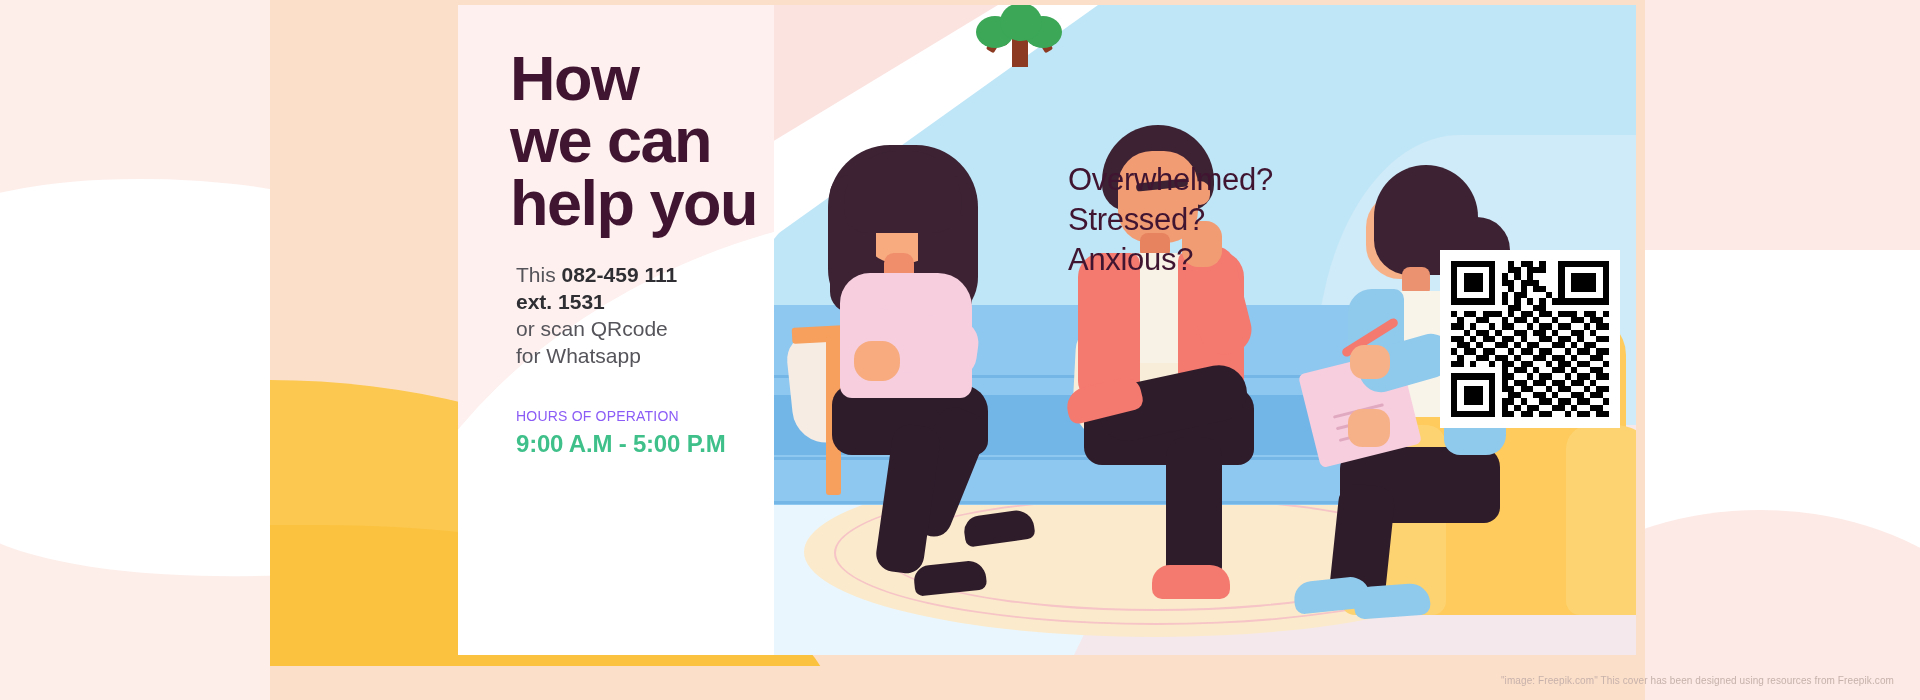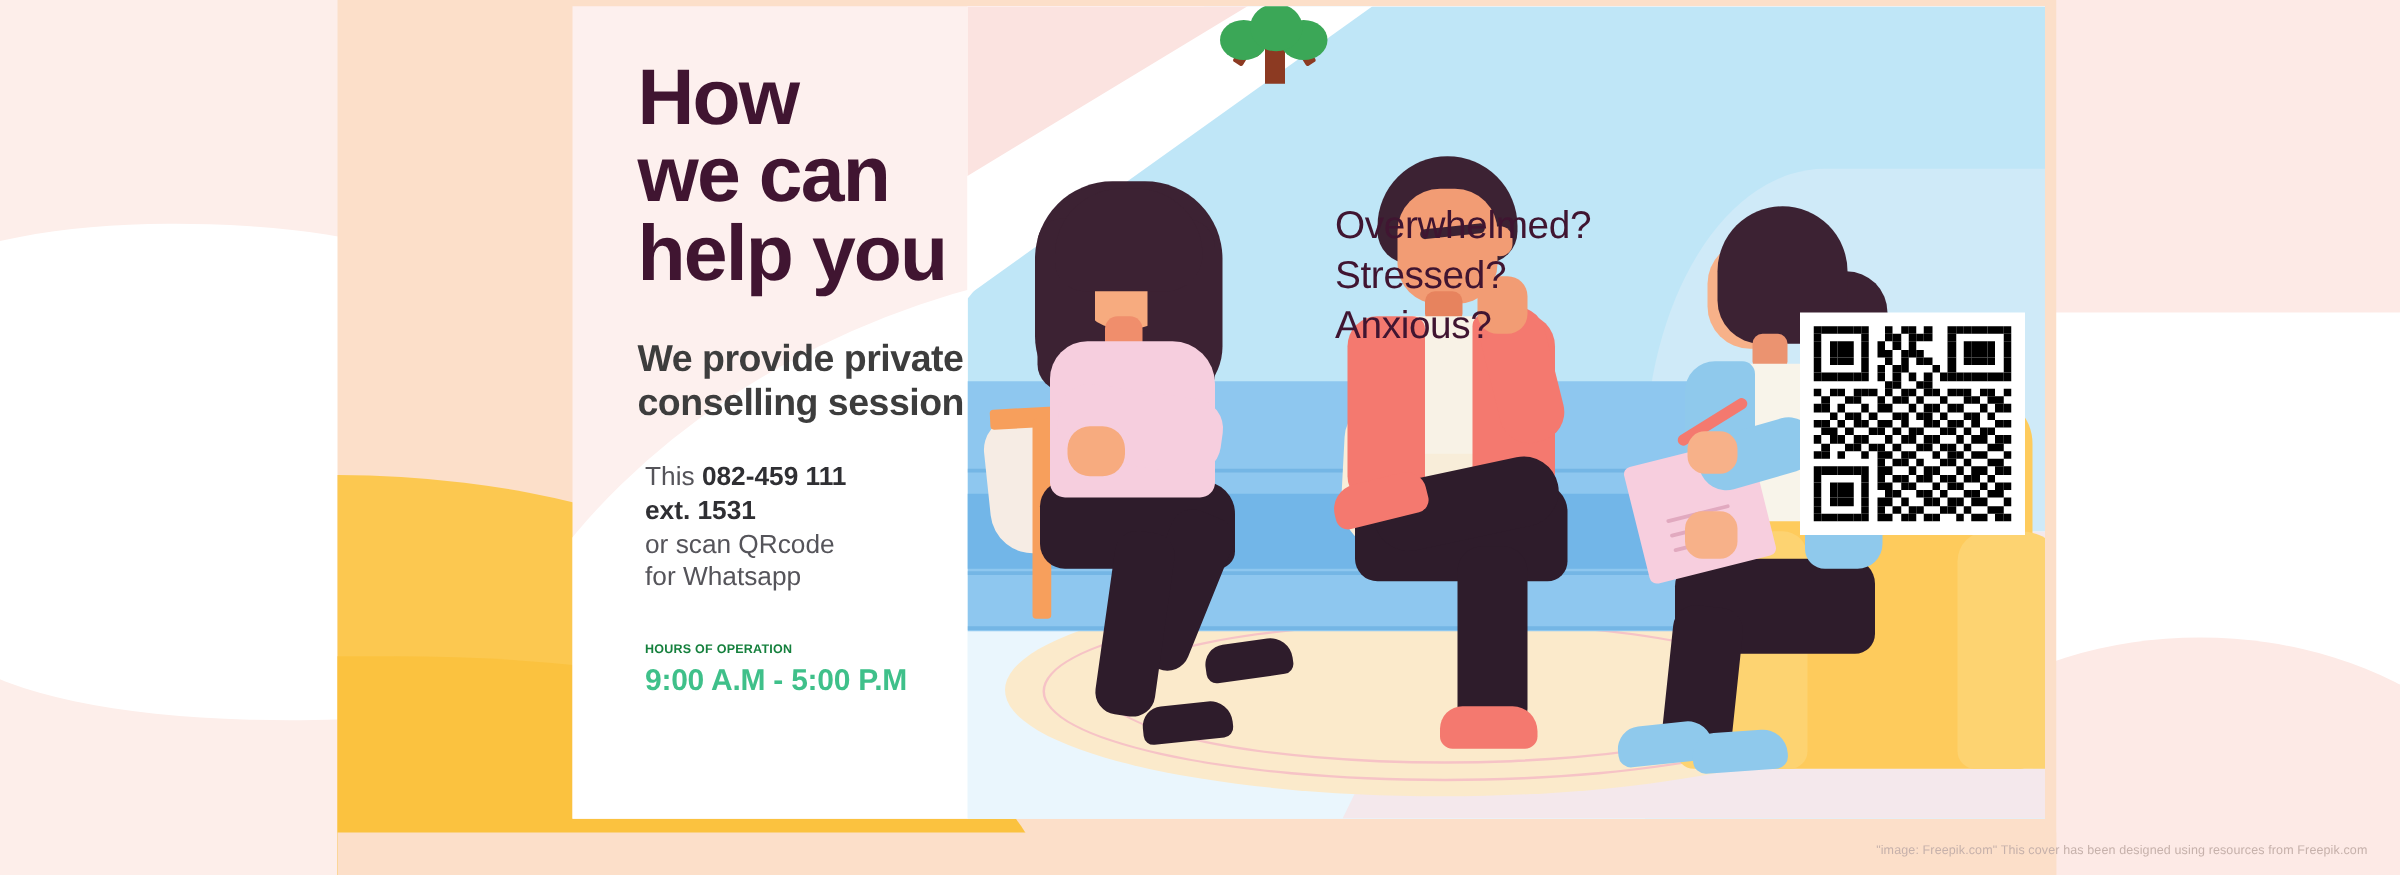--- a/index.html
+++ b/index.html
@@ -422,24 +422,24 @@
   .contact {
     margin-top: 28px;
     margin-left: 6px;
     font-size: 21px;
     line-height: 1.28;
     color: #55545a;
   }
   .contact b { color: #2f2f33; }
   .hours-wrap { margin-top: 38px; margin-left: 6px; }
   .hours-label {
-    font-size: 10px;
-    font-weight: bold;
+    font-size: 14px;
+    font-weight: normal;
     letter-spacing: 0.2px;
-    color: #15803d;
+    color: #8b5cf6;
   }
   .hours-value {
     margin-top: 6px;
     font-size: 24px;
     font-weight: bold;
     letter-spacing: -0.2px;
     color: #3fc08a;
   }
 
   
@@ -643,22 +643,20 @@
         <div class="p3-hand2"></div>
       </div>
 
       <div class="chair-arm-r"></div>
     </div>
 
     <div class="textcol">
       <h1 class="headline">How
 we can
 help you</h1>
-      <div class="subhead">We provide private
-conselling session</div>
       <div class="contact">
         <div><span>This </span><b>082-459 111</b></div>
         <div><b>ext. 1531</b></div>
         <div>or scan QRcode</div>
         <div>for Whatsapp</div>
       </div>
       <div class="hours-wrap">
         <div class="hours-label">HOURS OF OPERATION</div>
         <div class="hours-value">9:00 A.M - 5:00 P.M</div>
       </div>

